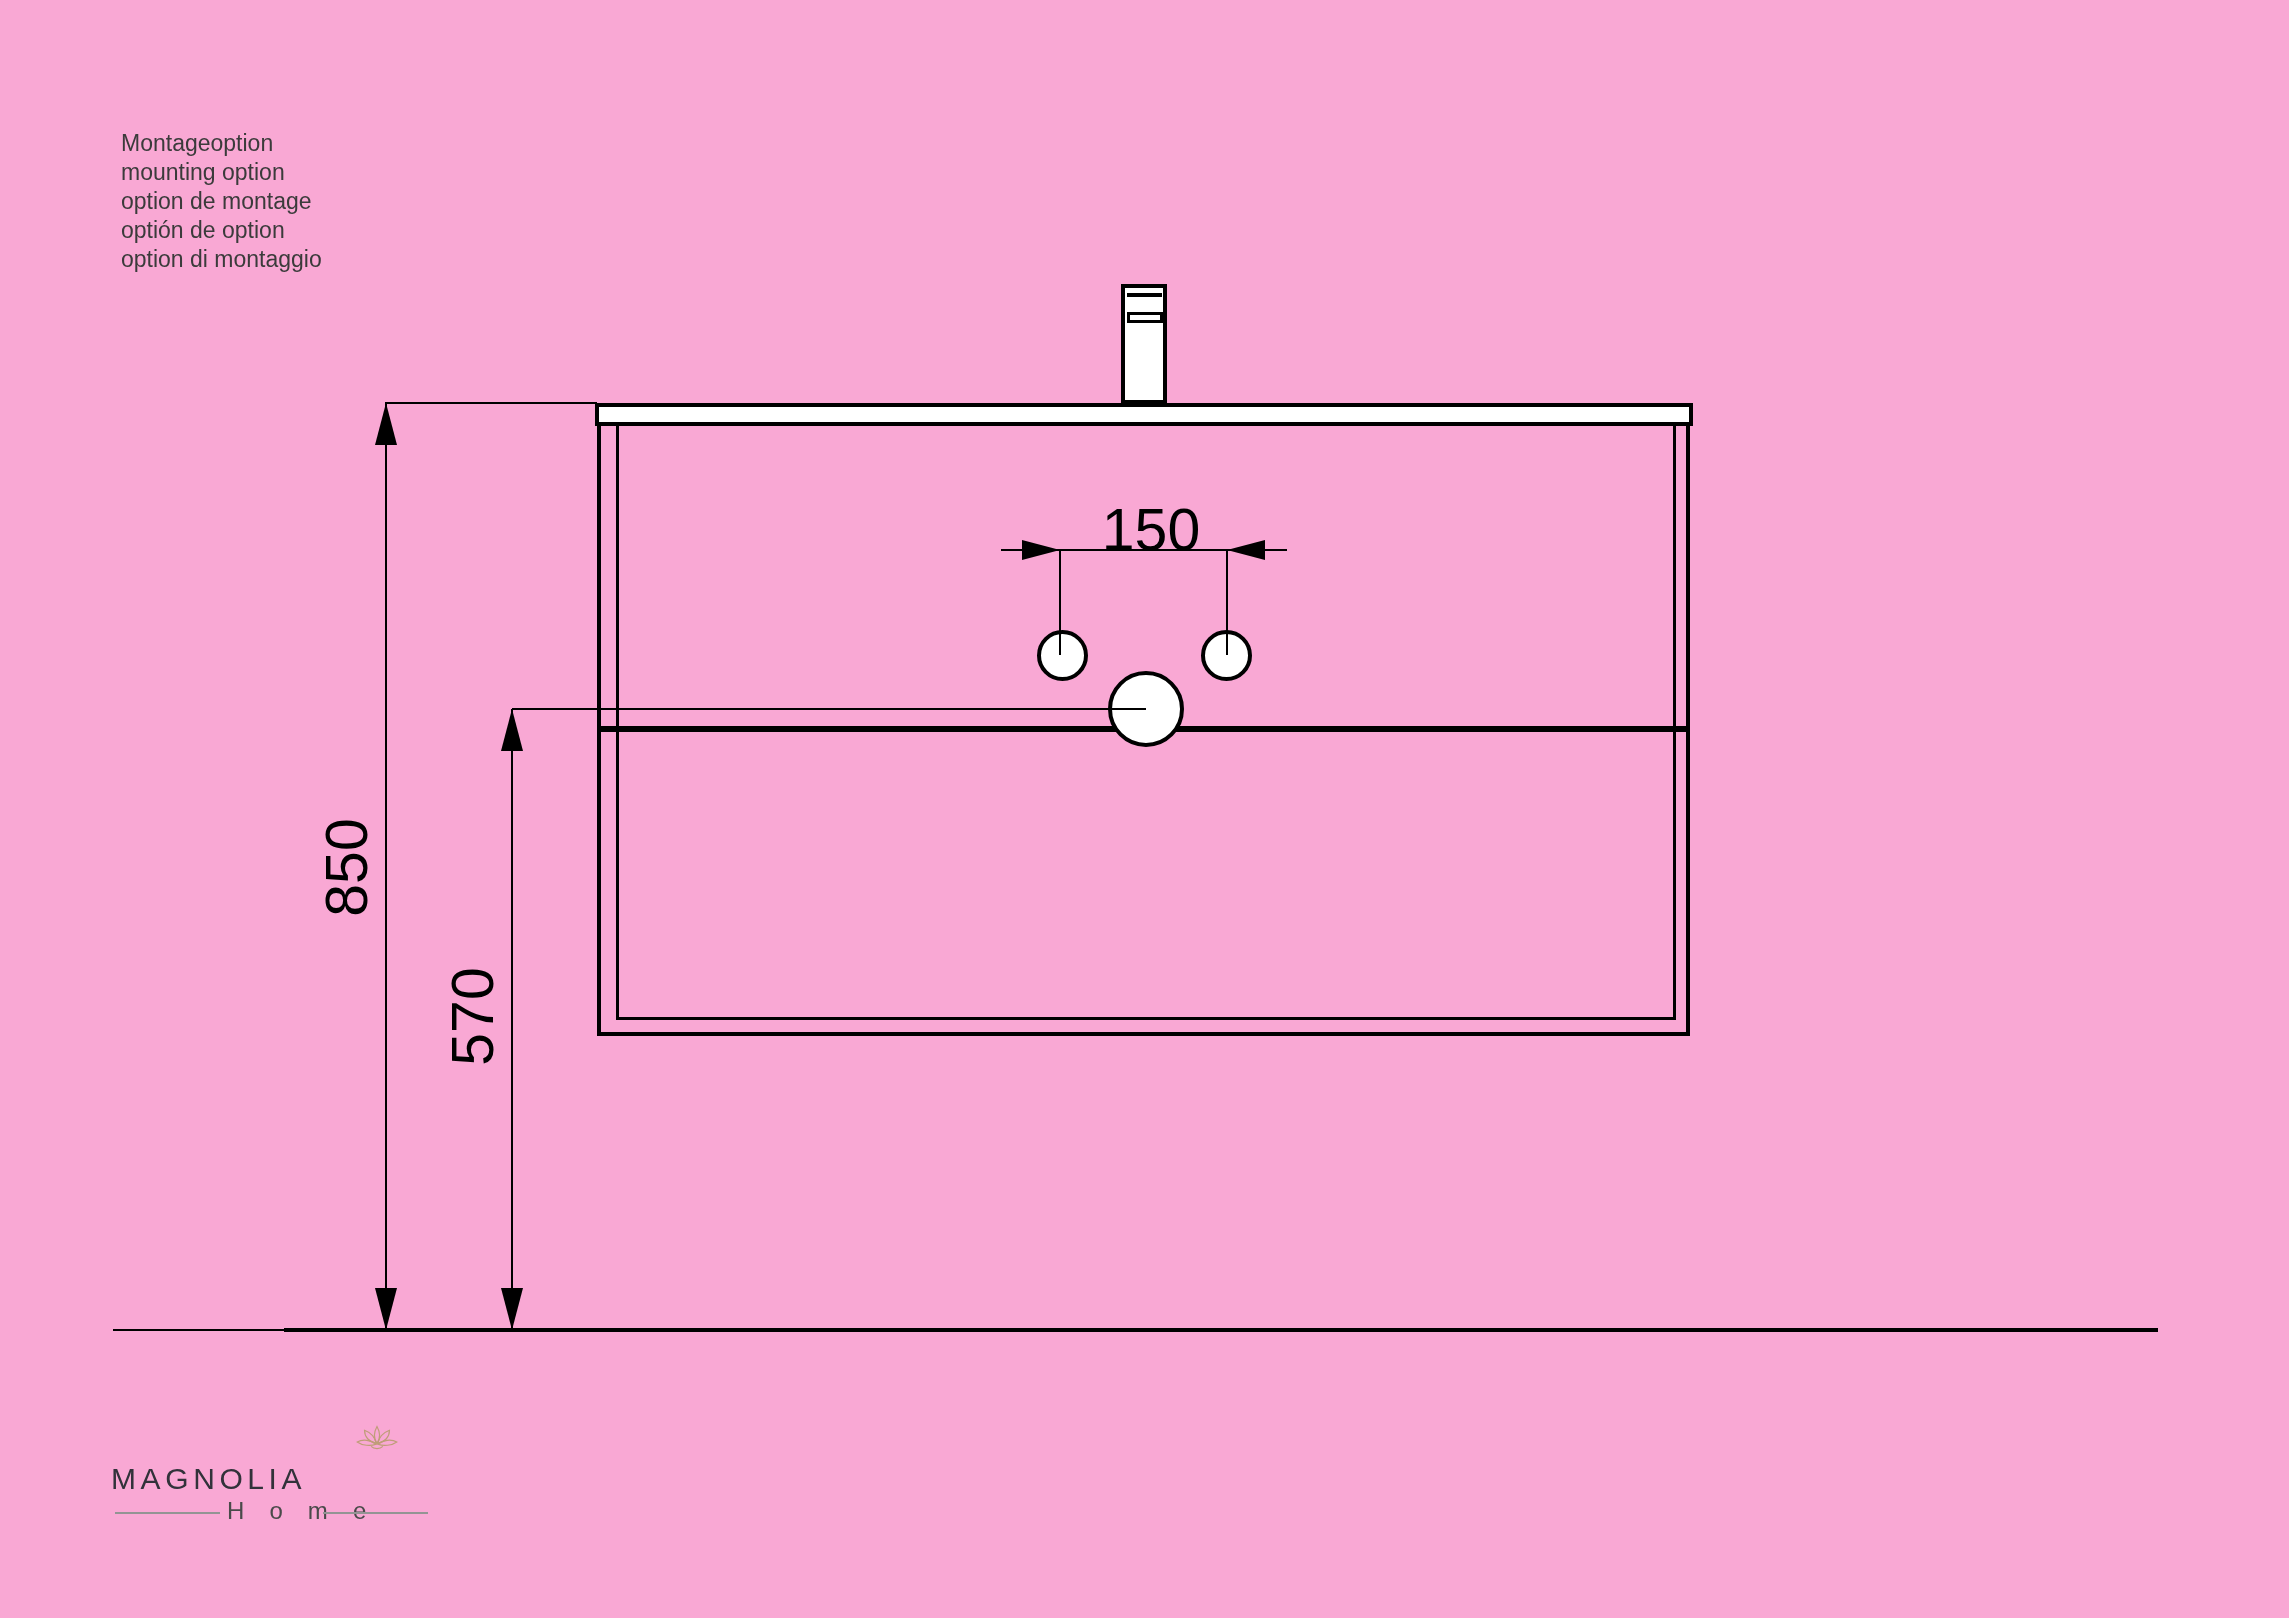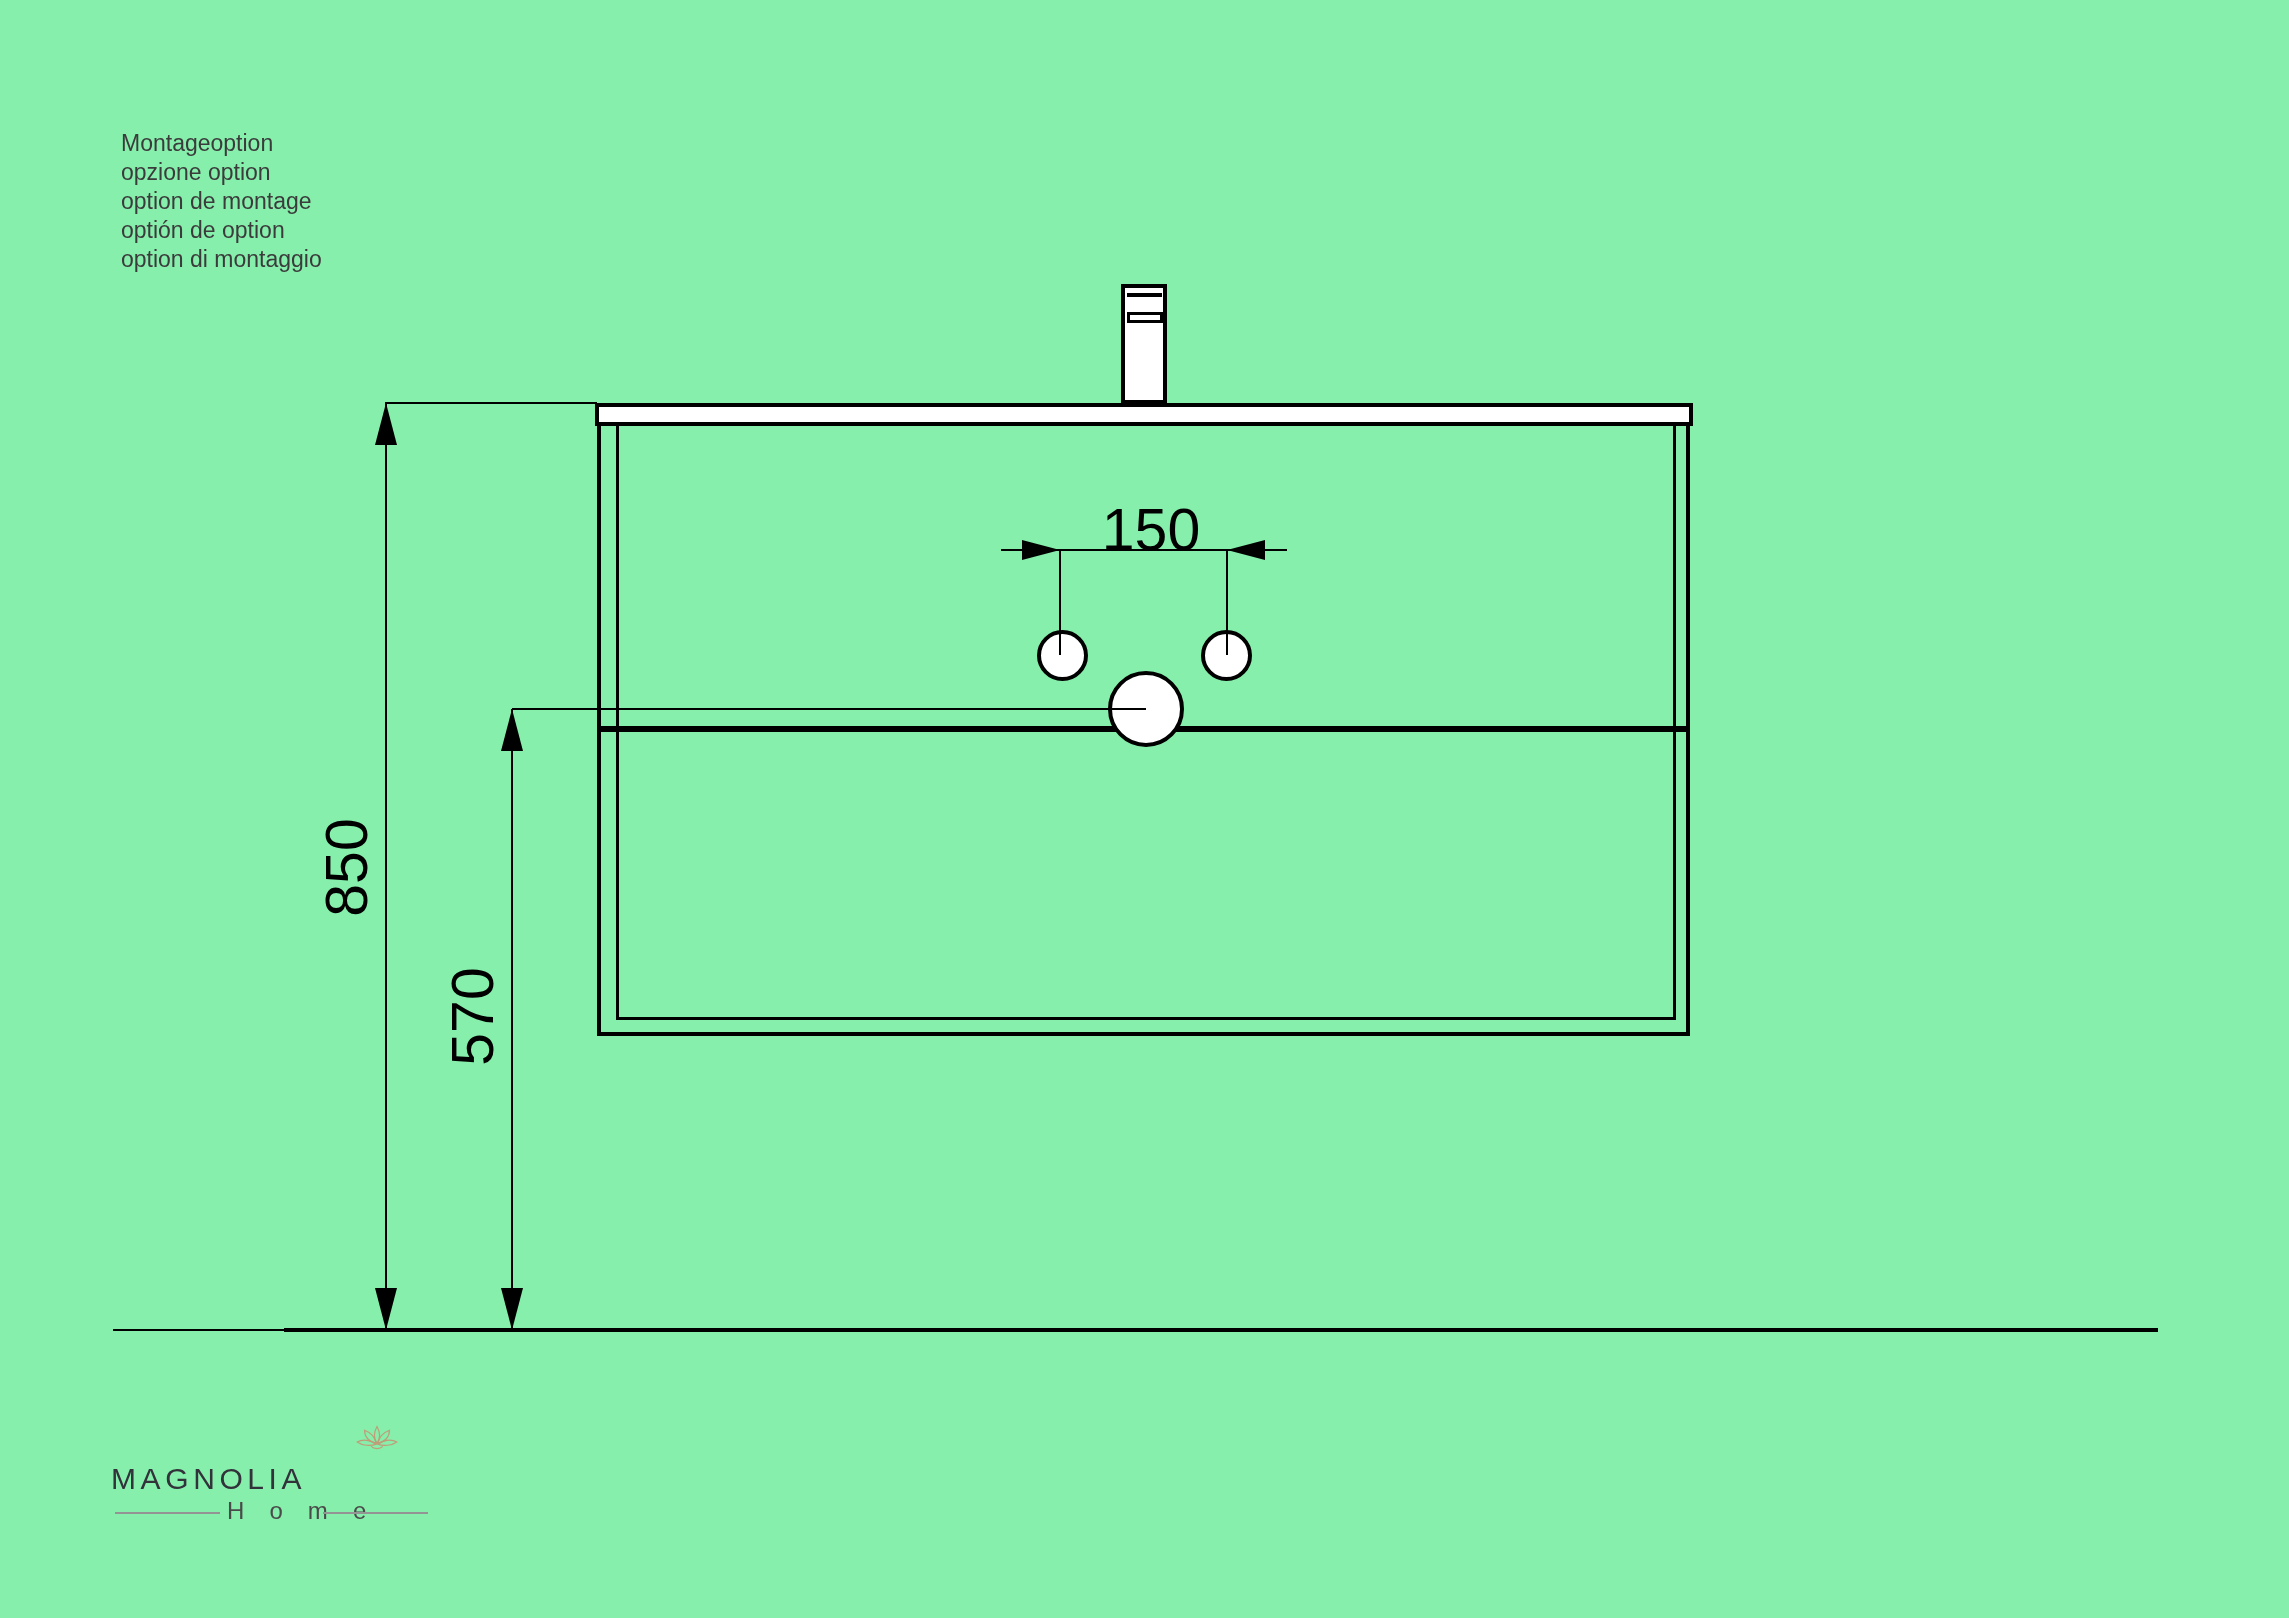--- a/index.html
+++ b/index.html
@@ -1,19 +1,19 @@
 <!DOCTYPE html>
 <html style="font-size:14.8px"><head>
 <meta charset="utf-8">
 <style>
   html,body{margin:0;padding:0;background:#fff;}
   .canvas{
     position:relative;
     width:2290px;height:1619px;
-    background:#86efac;
+    background:#f9a8d4;
     font-family:"Liberation Sans", sans-serif;
     overflow:hidden;
   }
   .abs{position:absolute;}
   
   .notes{left:121px;top:129px;color:#3b3b3b;font-size:23px;line-height:29px;}
   
   .faucet-body{left:1121px;top:284px;width:46px;height:120px;border:4.6px solid #000;box-sizing:border-box;background:#fff;}
   .faucet-cap-line{left:1127px;top:293px;width:35px;height:3.7px;background:#000;}
   .faucet-spout{left:1127px;top:312px;width:36px;height:11px;border:3.7px solid #000;box-sizing:border-box;background:#fff;}
@@ -41,21 +41,21 @@
   .home-line{top:1512px;height:1.8px;background:#949494;}
   .home-word{left:227px;top:1499px;font-size:24px;line-height:24px;letter-spacing:9.2px;color:#4a4a4a;}
 </style>
 </head>
 <body>
 
 <div class="canvas">
 
   <div class="abs notes">
     <div>Montageoption</div>
-    <div>opzione option</div>
+    <div>mounting option</div>
     <div>option de montage</div>
     <div>optión de option</div>
     <div>option di montaggio</div>
   </div>
 
   <div class="abs faucet-body"></div>
   <div class="abs faucet-cap-line"></div>
   <div class="abs faucet-spout"></div>
 
   <div class="abs countertop"></div>

